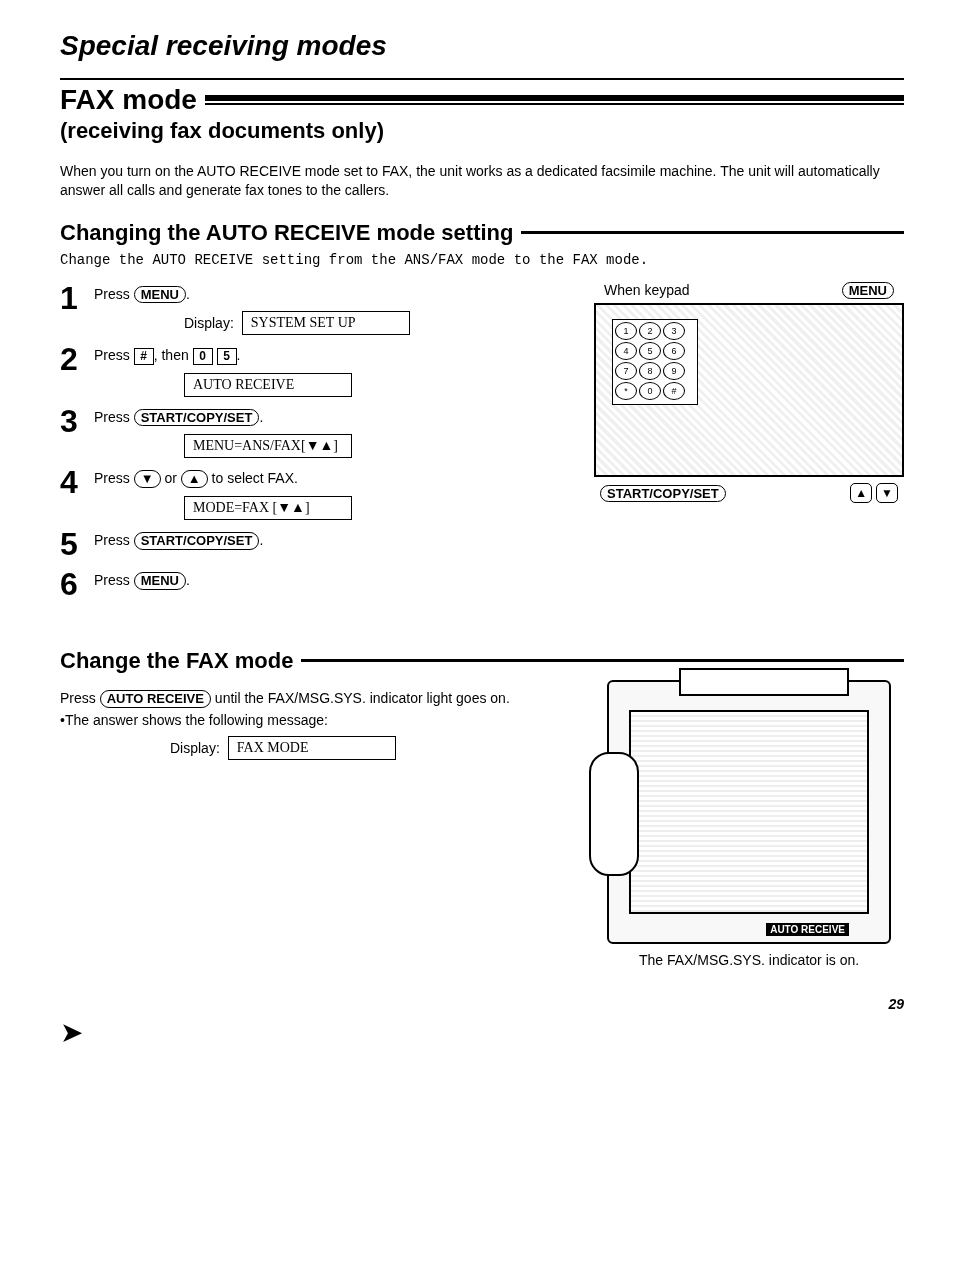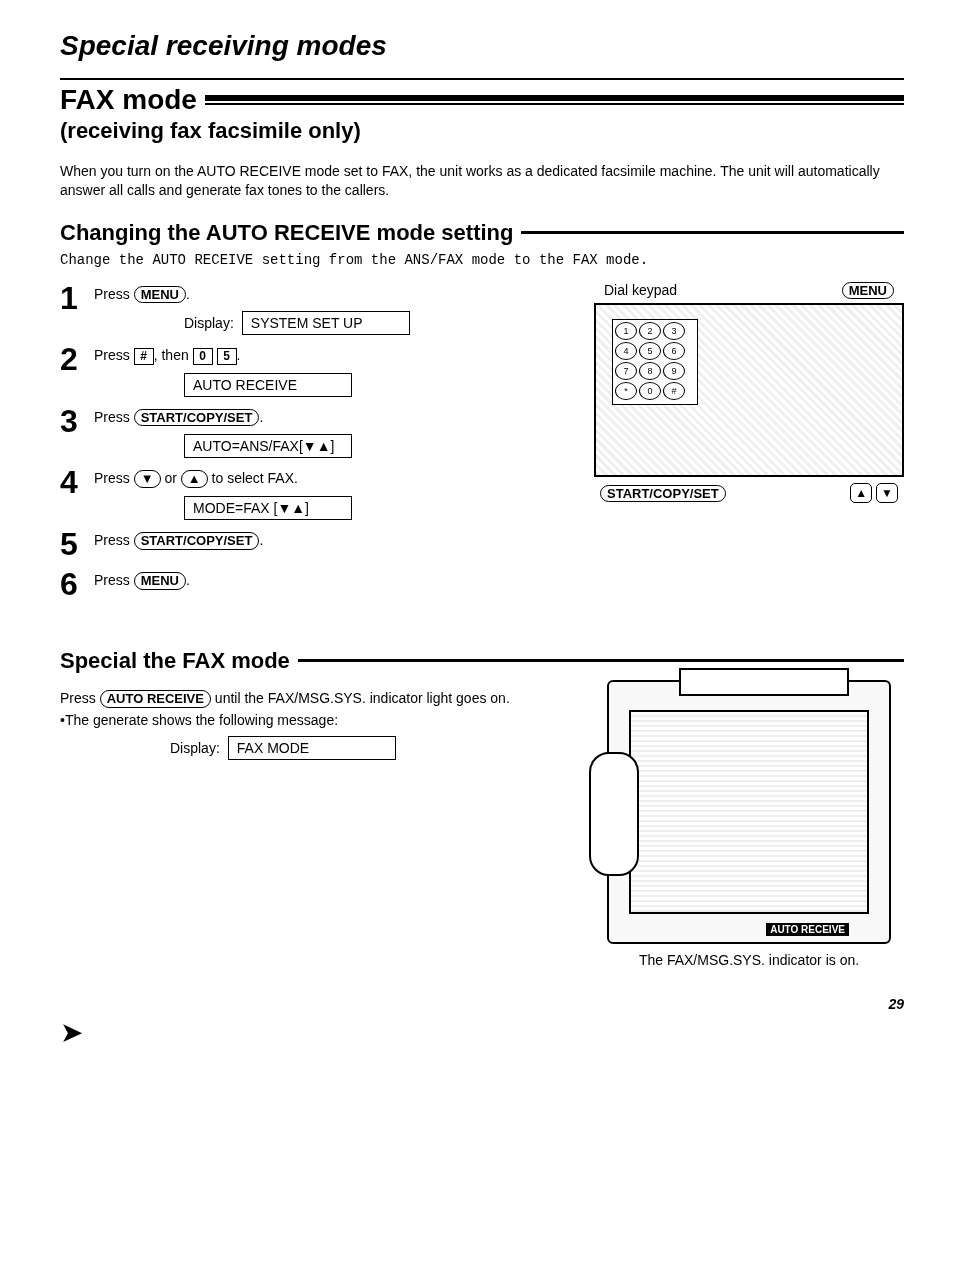--- a/index.html
+++ b/index.html
@@ -116,21 +116,21 @@
     gap: 8px;
     margin-top: 8px;
     margin-left: 90px;
   }
   .display-label {
     font-size: 14px;
   }
   .display-box {
     border: 1px solid #000;
     padding: 3px 8px;
-    font-family: Liberation Sans, sans-serif;
+    font-family: Liberation Serif, serif;
     font-size: 14px;
     min-width: 150px;
     display: inline-block;
   }
   .note {
     font-size: 14px;
     margin-top: 6px;
   }
   .figure {
     width: 310px;
@@ -250,21 +250,21 @@
 </style>
 </head>
 <body>
 
 <h1 class="page-title">Special receiving modes</h1>
 
 <div class="section-title-row">
   <h2 class="section-title">FAX mode</h2>
   <div class="heavy-line"></div>
 </div>
-<div class="subtitle">(receiving fax facsimile only)</div>
+<div class="subtitle">(receiving fax documents only)</div>
 
 <p class="para">When you turn on the AUTO RECEIVE mode set to FAX, the unit works as a dedicated facsimile machine. The unit will automatically answer all calls and generate fax tones to the callers.</p>
 
 <div class="subheading-row">
   <h3 class="subheading">Changing the AUTO RECEIVE mode setting</h3>
   <div class="thin-line"></div>
 </div>
 <p class="intro">Change the AUTO RECEIVE setting from the ANS/FAX mode to the FAX mode.</p>
 
 <div class="columns">
@@ -289,21 +289,21 @@
           <span class="display-box">AUTO RECEIVE</span>
         </div>
       </div>
     </div>
 
     <div class="step">
       <div class="step-num">3</div>
       <div class="step-body">
         <span>Press </span><span class="keycap">START/COPY/SET</span><span>.</span>
         <div class="display-row">
-          <span class="display-box">AUTO=ANS/FAX[▼▲]</span>
+          <span class="display-box">MENU=ANS/FAX[▼▲]</span>
         </div>
       </div>
     </div>
 
     <div class="step">
       <div class="step-num">4</div>
       <div class="step-body">
         <span>Press </span><span class="keycap">▼</span> or <span class="keycap">▲</span><span> to select FAX.</span>
         <div class="display-row">
           <span class="display-box">MODE=FAX    [▼▲]</span>
@@ -322,21 +322,21 @@
       <div class="step-num">6</div>
       <div class="step-body">
         <span>Press </span><span class="keycap">MENU</span><span>.</span>
       </div>
     </div>
 
   </div>
 
   <div class="figure">
     <div class="fig-labels">
-      <span>Dial keypad</span>
+      <span>When keypad</span>
       <span class="keycap">MENU</span>
     </div>
     <div class="fig-box">
       <div class="keypad-block">
         <div class="kp-row">
             <div class="kp-btn">1</div>
             <div class="kp-btn">2</div>
             <div class="kp-btn">3</div>
           </div>
         <div class="kp-row">
@@ -361,30 +361,30 @@
       <span>
         <span class="arrow-btn">▲</span>
         <span class="arrow-btn">▼</span>
       </span>
     </div>
   </div>
 </div>
 
 <div class="section2">
   <div class="subheading-row">
-    <h3 class="subheading">Special the FAX mode</h3>
+    <h3 class="subheading">Change the FAX mode</h3>
     <div class="thin-line"></div>
   </div>
 
   <div class="columns">
     <div class="left">
       <p style="margin:10px 0 4px 0;">
         <span>Press </span><span class="keycap">AUTO RECEIVE</span><span> until the FAX/MSG.SYS. indicator light goes on.</span>
       </p>
-      <p style="margin:2px 0 4px 0;">•The generate shows the following message:</p>
+      <p style="margin:2px 0 4px 0;">•The answer shows the following message:</p>
       <div class="display-row" style="margin-left:110px;">
         <span class="display-label">Display:</span>
         <span class="display-box">FAX MODE</span>
       </div>
     </div>
     <div class="right">
       <div class="fax-img">
         <div class="fax-tray"></div>
         <div class="fax-body"></div>
         <div class="fax-handset"></div>

